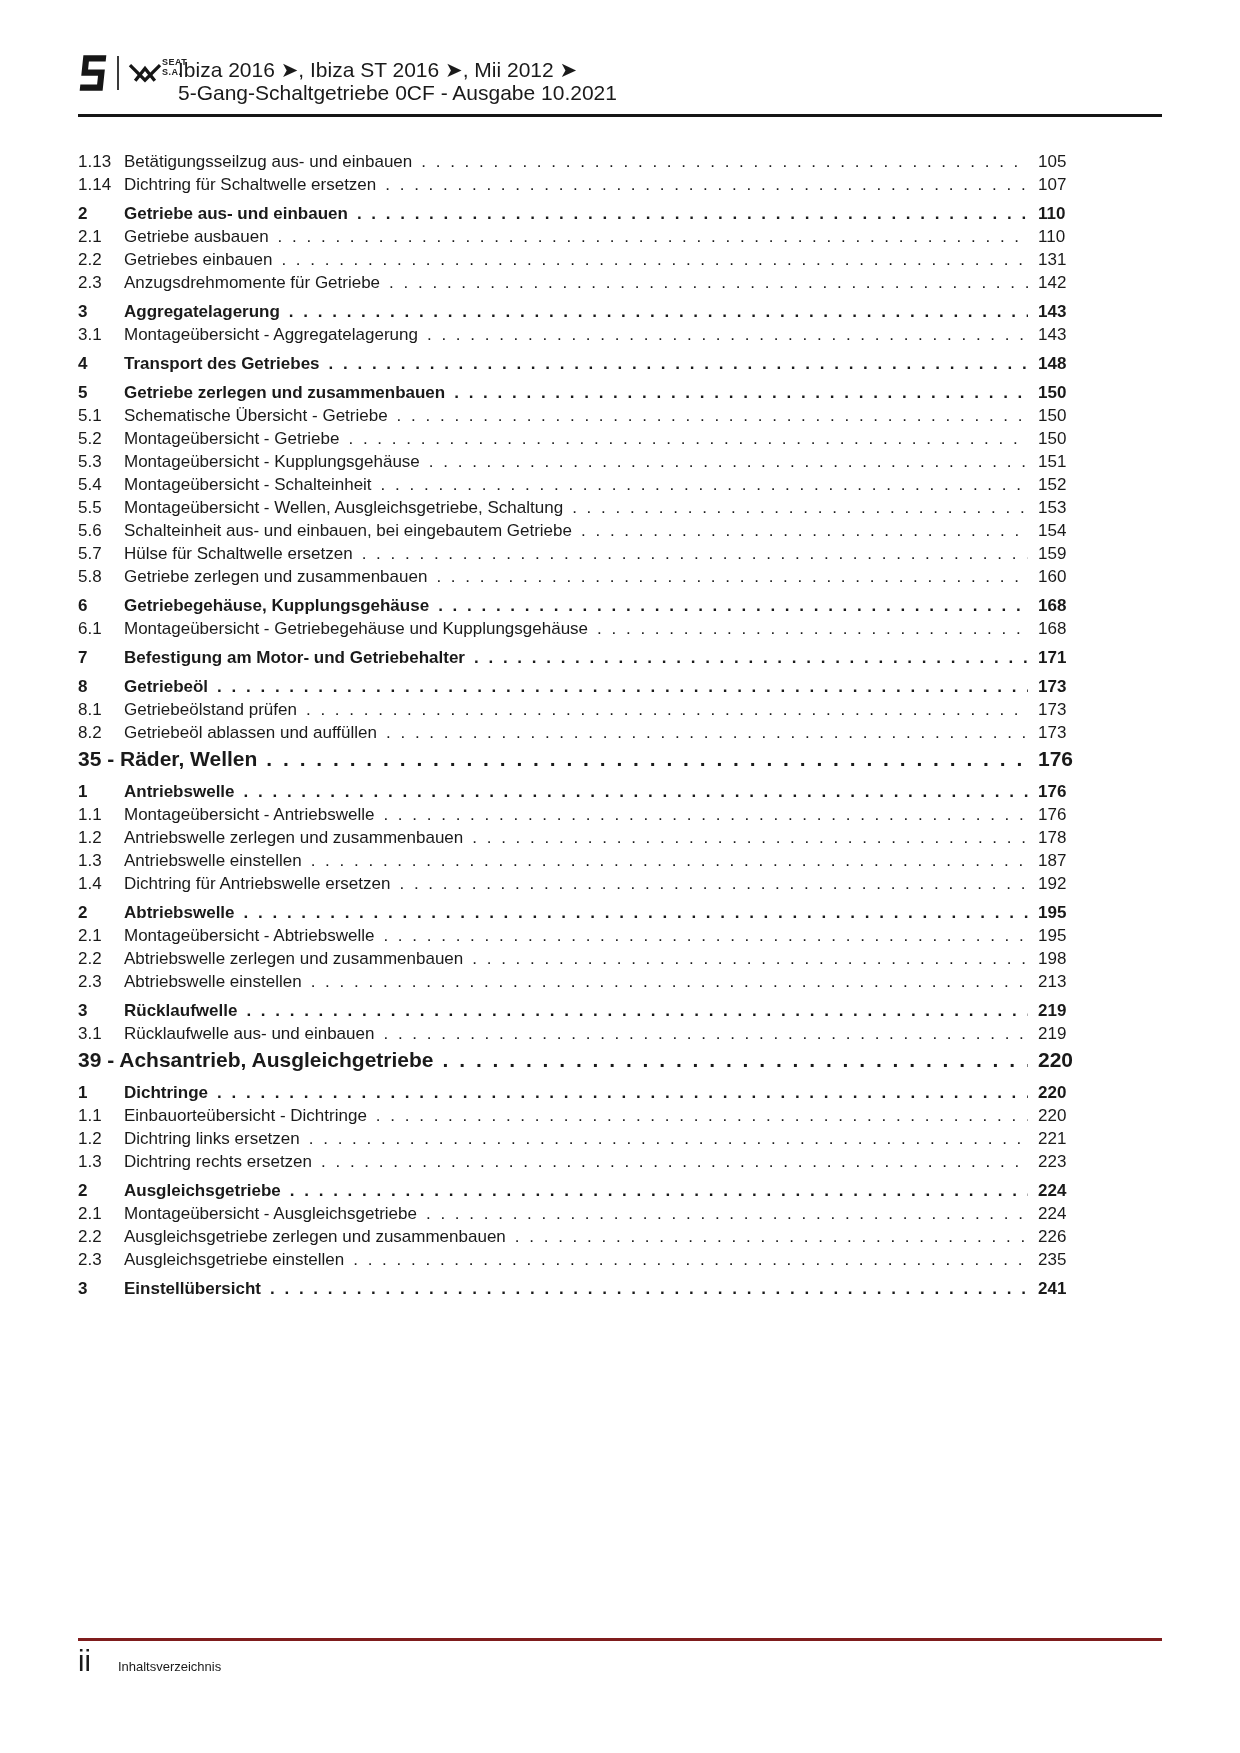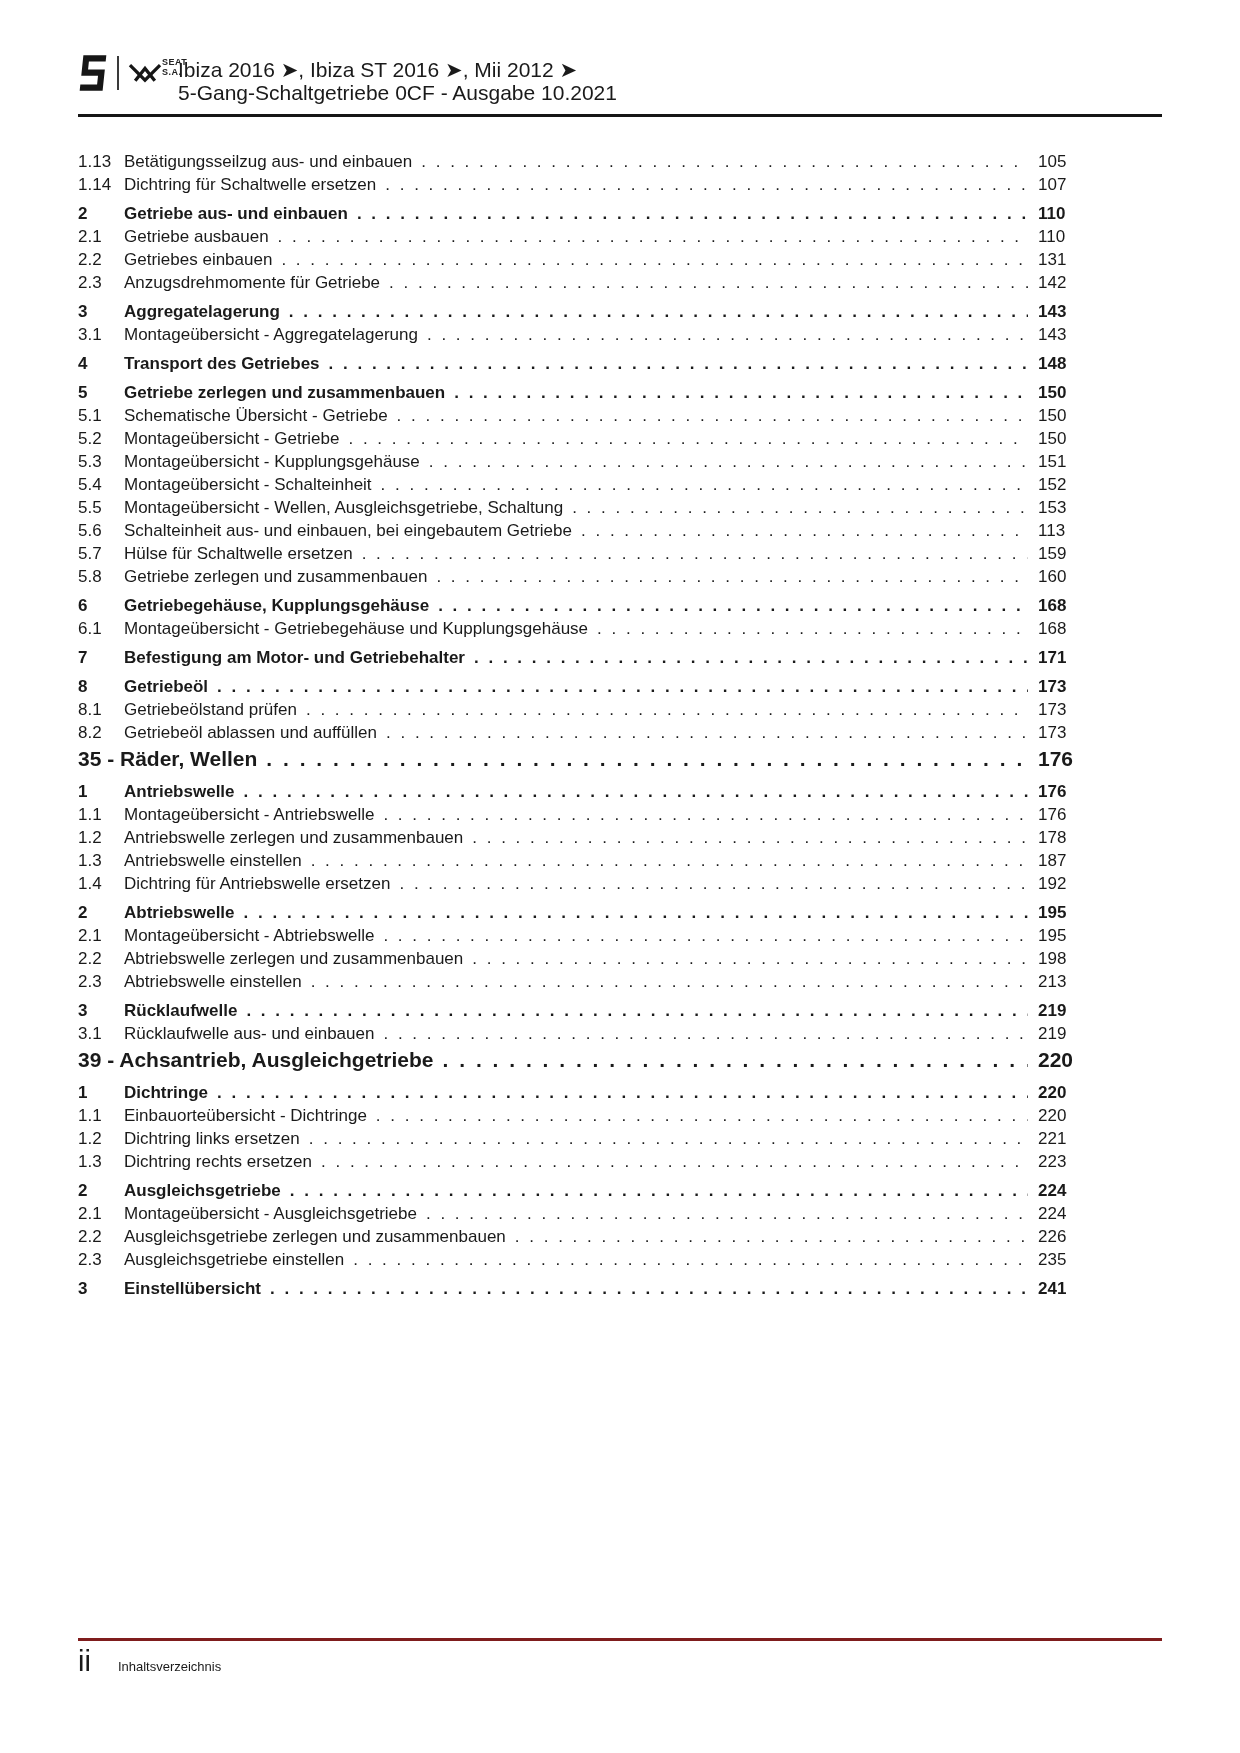--- a/index.html
+++ b/index.html
@@ -158,21 +158,21 @@
       <div class="row lvl-sub">
       <span class="num">5.5</span>
       <span class="title">Montageübersicht - Wellen, Ausgleichsgetriebe, Schaltung</span>
       <span class="leader">. . . . . . . . . . . . . . . . . . . . . . . . . . . . . . . . . . . . . . . . . . . . . . . . . . . . . . . . . . . . . . . . . . . . . . . . . . . . . . . . . . . . . . . . . . . . . . . . . . . . . . . . . . . . . . . . . . . . . . . . . . . . . . . . . . . . . . . . . . . . . . . . . . . . . . . . . . . . . . . . . . . . . . . . . . </span>
       <span class="pg">153</span>
     </div>
       <div class="row lvl-sub">
       <span class="num">5.6</span>
       <span class="title">Schalteinheit aus- und einbauen, bei eingebautem Getriebe</span>
       <span class="leader">. . . . . . . . . . . . . . . . . . . . . . . . . . . . . . . . . . . . . . . . . . . . . . . . . . . . . . . . . . . . . . . . . . . . . . . . . . . . . . . . . . . . . . . . . . . . . . . . . . . . . . . . . . . . . . . . . . . . . . . . . . . . . . . . . . . . . . . . . . . . . . . . . . . . . . . . . . . . . . . . . . . . . . . . . . </span>
-      <span class="pg">113</span>
+      <span class="pg">154</span>
     </div>
       <div class="row lvl-sub">
       <span class="num">5.7</span>
       <span class="title">Hülse für Schaltwelle ersetzen</span>
       <span class="leader">. . . . . . . . . . . . . . . . . . . . . . . . . . . . . . . . . . . . . . . . . . . . . . . . . . . . . . . . . . . . . . . . . . . . . . . . . . . . . . . . . . . . . . . . . . . . . . . . . . . . . . . . . . . . . . . . . . . . . . . . . . . . . . . . . . . . . . . . . . . . . . . . . . . . . . . . . . . . . . . . . . . . . . . . . . </span>
       <span class="pg">159</span>
     </div>
       <div class="row lvl-sub">
       <span class="num">5.8</span>
       <span class="title">Getriebe zerlegen und zusammenbauen</span>

